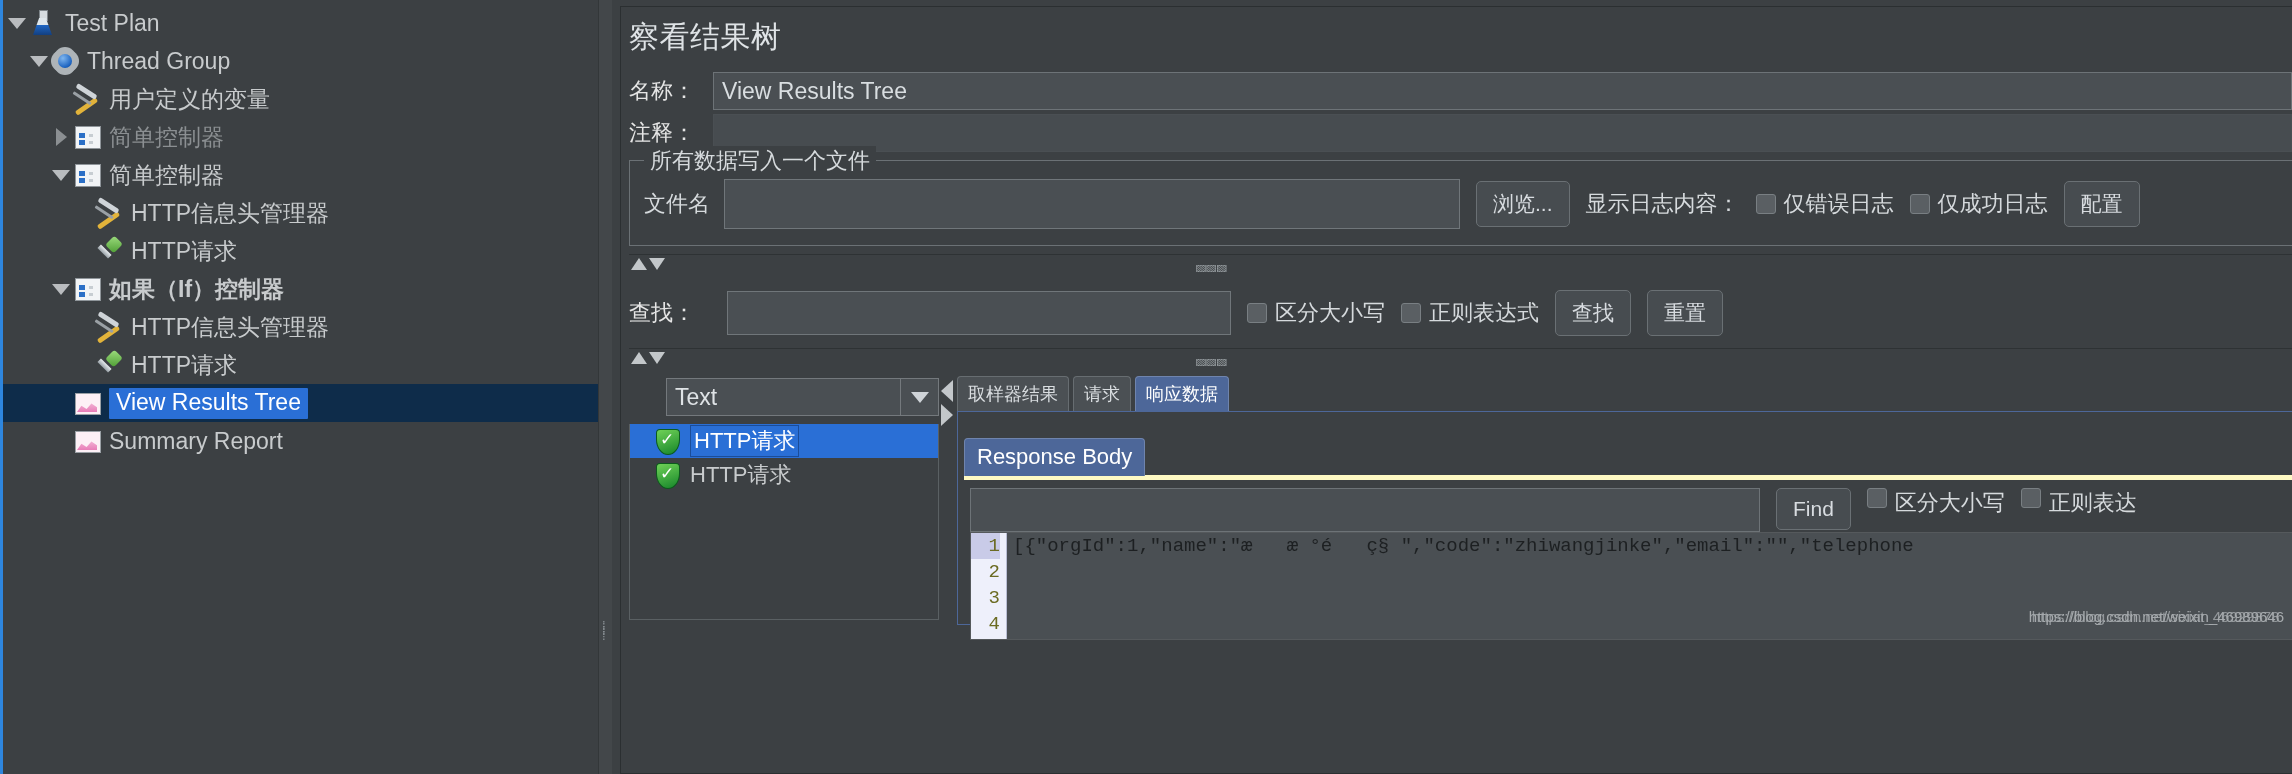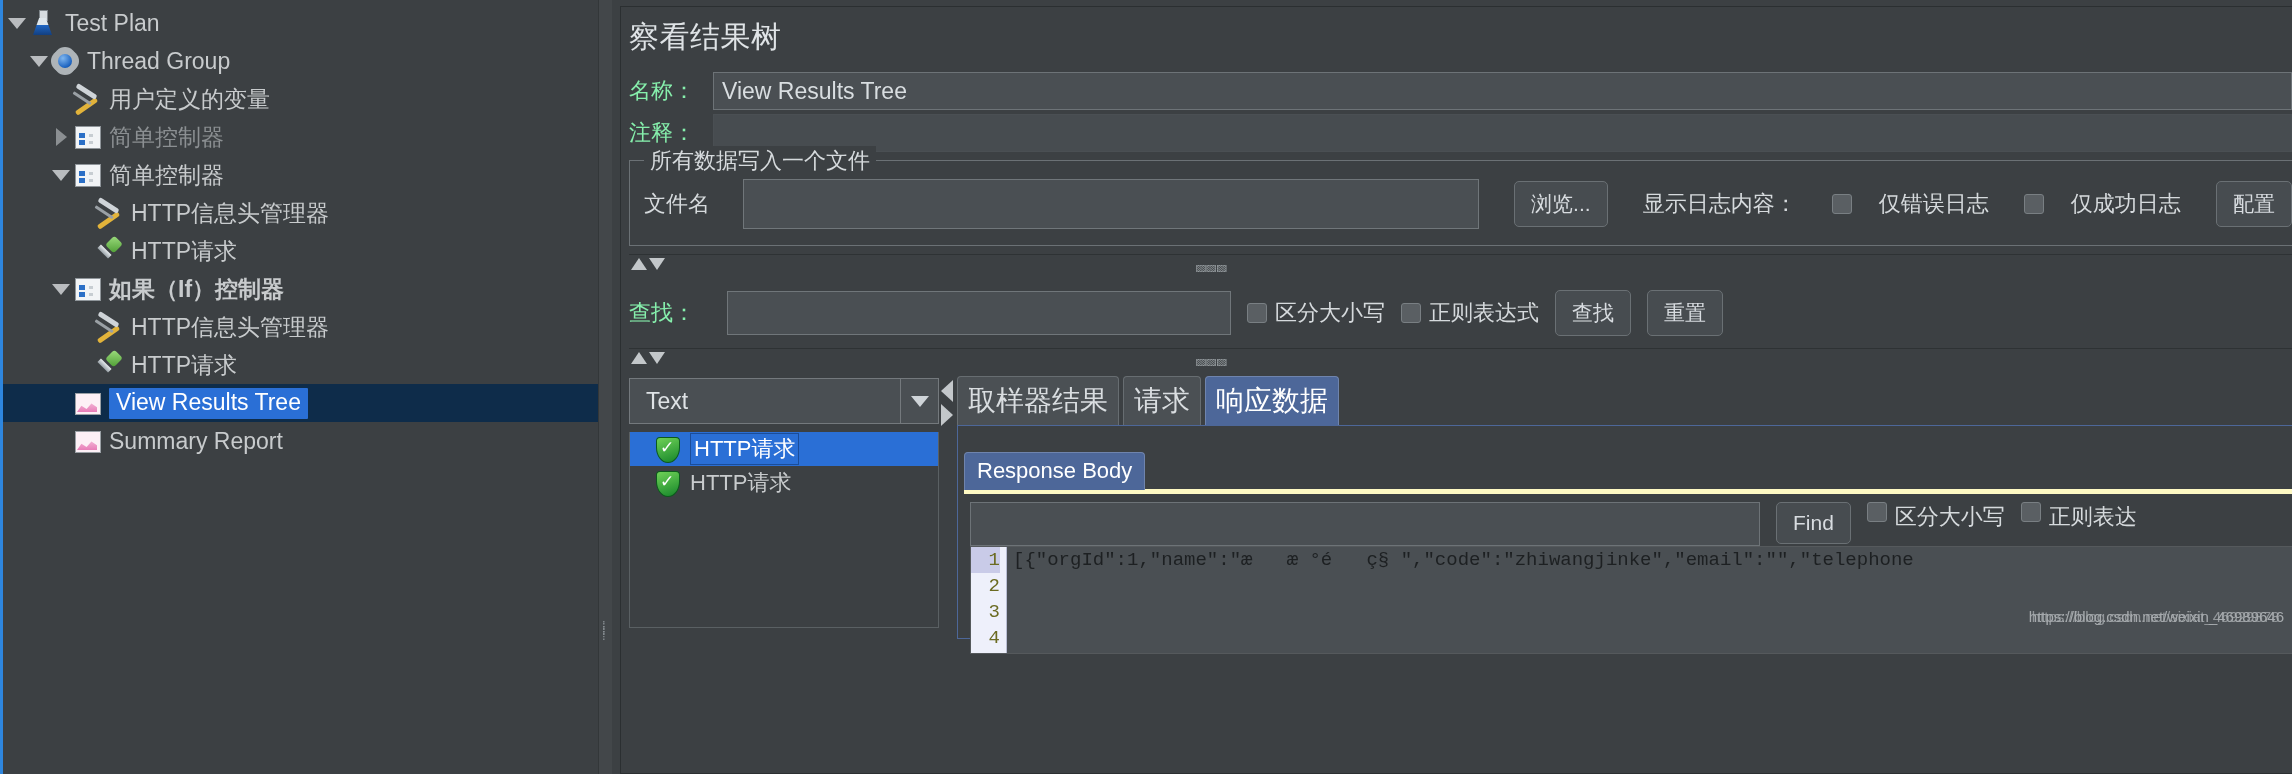--- a/index.html
+++ b/index.html
@@ -180,21 +180,21 @@
     padding: 10px 0 12px 8px;
     letter-spacing: 0.5px;
   }
   .field-row {
     display: flex;
     align-items: center;
     padding: 0 0 0 8px;
     height: 42px;
   }
   .field-label {
-    color: #86efac;
+    color: #e5e5e5;
     font-size: 22px;
     width: 84px;
     flex: 0 0 84px;
   }
   .txt-input {
     height: 38px;
     background: #4a4f53;
     border: 1px solid #6d7377;
     color: #d9dee1;
     font-size: 23px;
@@ -217,21 +217,21 @@
     height: 86px;
   }
   .groupbox > .legend {
     position: absolute;
     top: -15px; left: 14px;
     background: #3c4043;
     padding: 0 6px;
     color: #d6dadd;
     font-size: 22px;
   }
-  .group-inner { display:flex; align-items:center; padding-left: 14px; justify-content: space-between; }
+  .group-inner { display:flex; align-items:center; padding-left: 14px; }
   .file-label { color:#d6dadd; font-size:22px; margin-right:14px; white-space:nowrap;}
   .file-input {
     height: 50px; background:#4a4f53; border:1px solid #70767a;
     width: 736px; flex: 0 0 736px;
   }
   .btn {
     background: #474c50;
     border: 1px solid #6a7074;
     border-radius: 5px;
     color: #d8dce0;
@@ -293,27 +293,28 @@
   .lower {
     display: flex;
     margin: 0 0 0 8px;
     height: 255px;
   }
   .lower-left {
     width: 310px; flex: 0 0 310px;
     padding-top: 8px;
   }
   .combo {
-    height: 46px;
+    height: 38px;
     background: #4a4f53;
     border: 1px solid #74797d;
     display: flex; align-items: center;
     color: #dfe3e6; font-size: 23px;
-    padding-left: 16px;
-    position: relative;
+    padding-left: 8px;
+    position: relative;
+    margin-left: 37px;
   }
   .combo .arrowbox {
     position: absolute; right: 0; top: 0; bottom: 0; width: 38px;
     border-left: 1px solid #74797d;
     display: flex; align-items: center; justify-content: center;
   }
   .combo .arrowbox i {
     width: 0; height: 0;
     border-left: 9px solid transparent;
     border-right: 9px solid transparent;
@@ -351,21 +352,21 @@
     top: 34px;
     border-top: 11px solid transparent; border-bottom: 11px solid transparent;
     border-left: 12px solid #c3c7ca;
   }
 
   .lower-right { flex: 1 1 auto; padding-top: 6px; position: relative; }
   .tabstrip { display:flex; align-items:flex-end; gap: 4px; }
   .tab {
     background: #4b5054; border: 1px solid #676d71; border-bottom: 0;
     border-radius: 4px 4px 0 0;
-    color: #d9dde0; font-size: 28px;
+    color: #d9dde0; font-size: 18px;
     padding: 5px 10px 6px 10px;
   }
   .tab.active { background: #4d6799; border-color: #6f84ad; color: #ffffff; }
   .tabpanel {
     border: 1px solid #4d6799;
     border-right: 0;
     background: #3c4043;
     margin-top: -1px;
     height: 214px;
     padding: 6px 0 0 6px;

